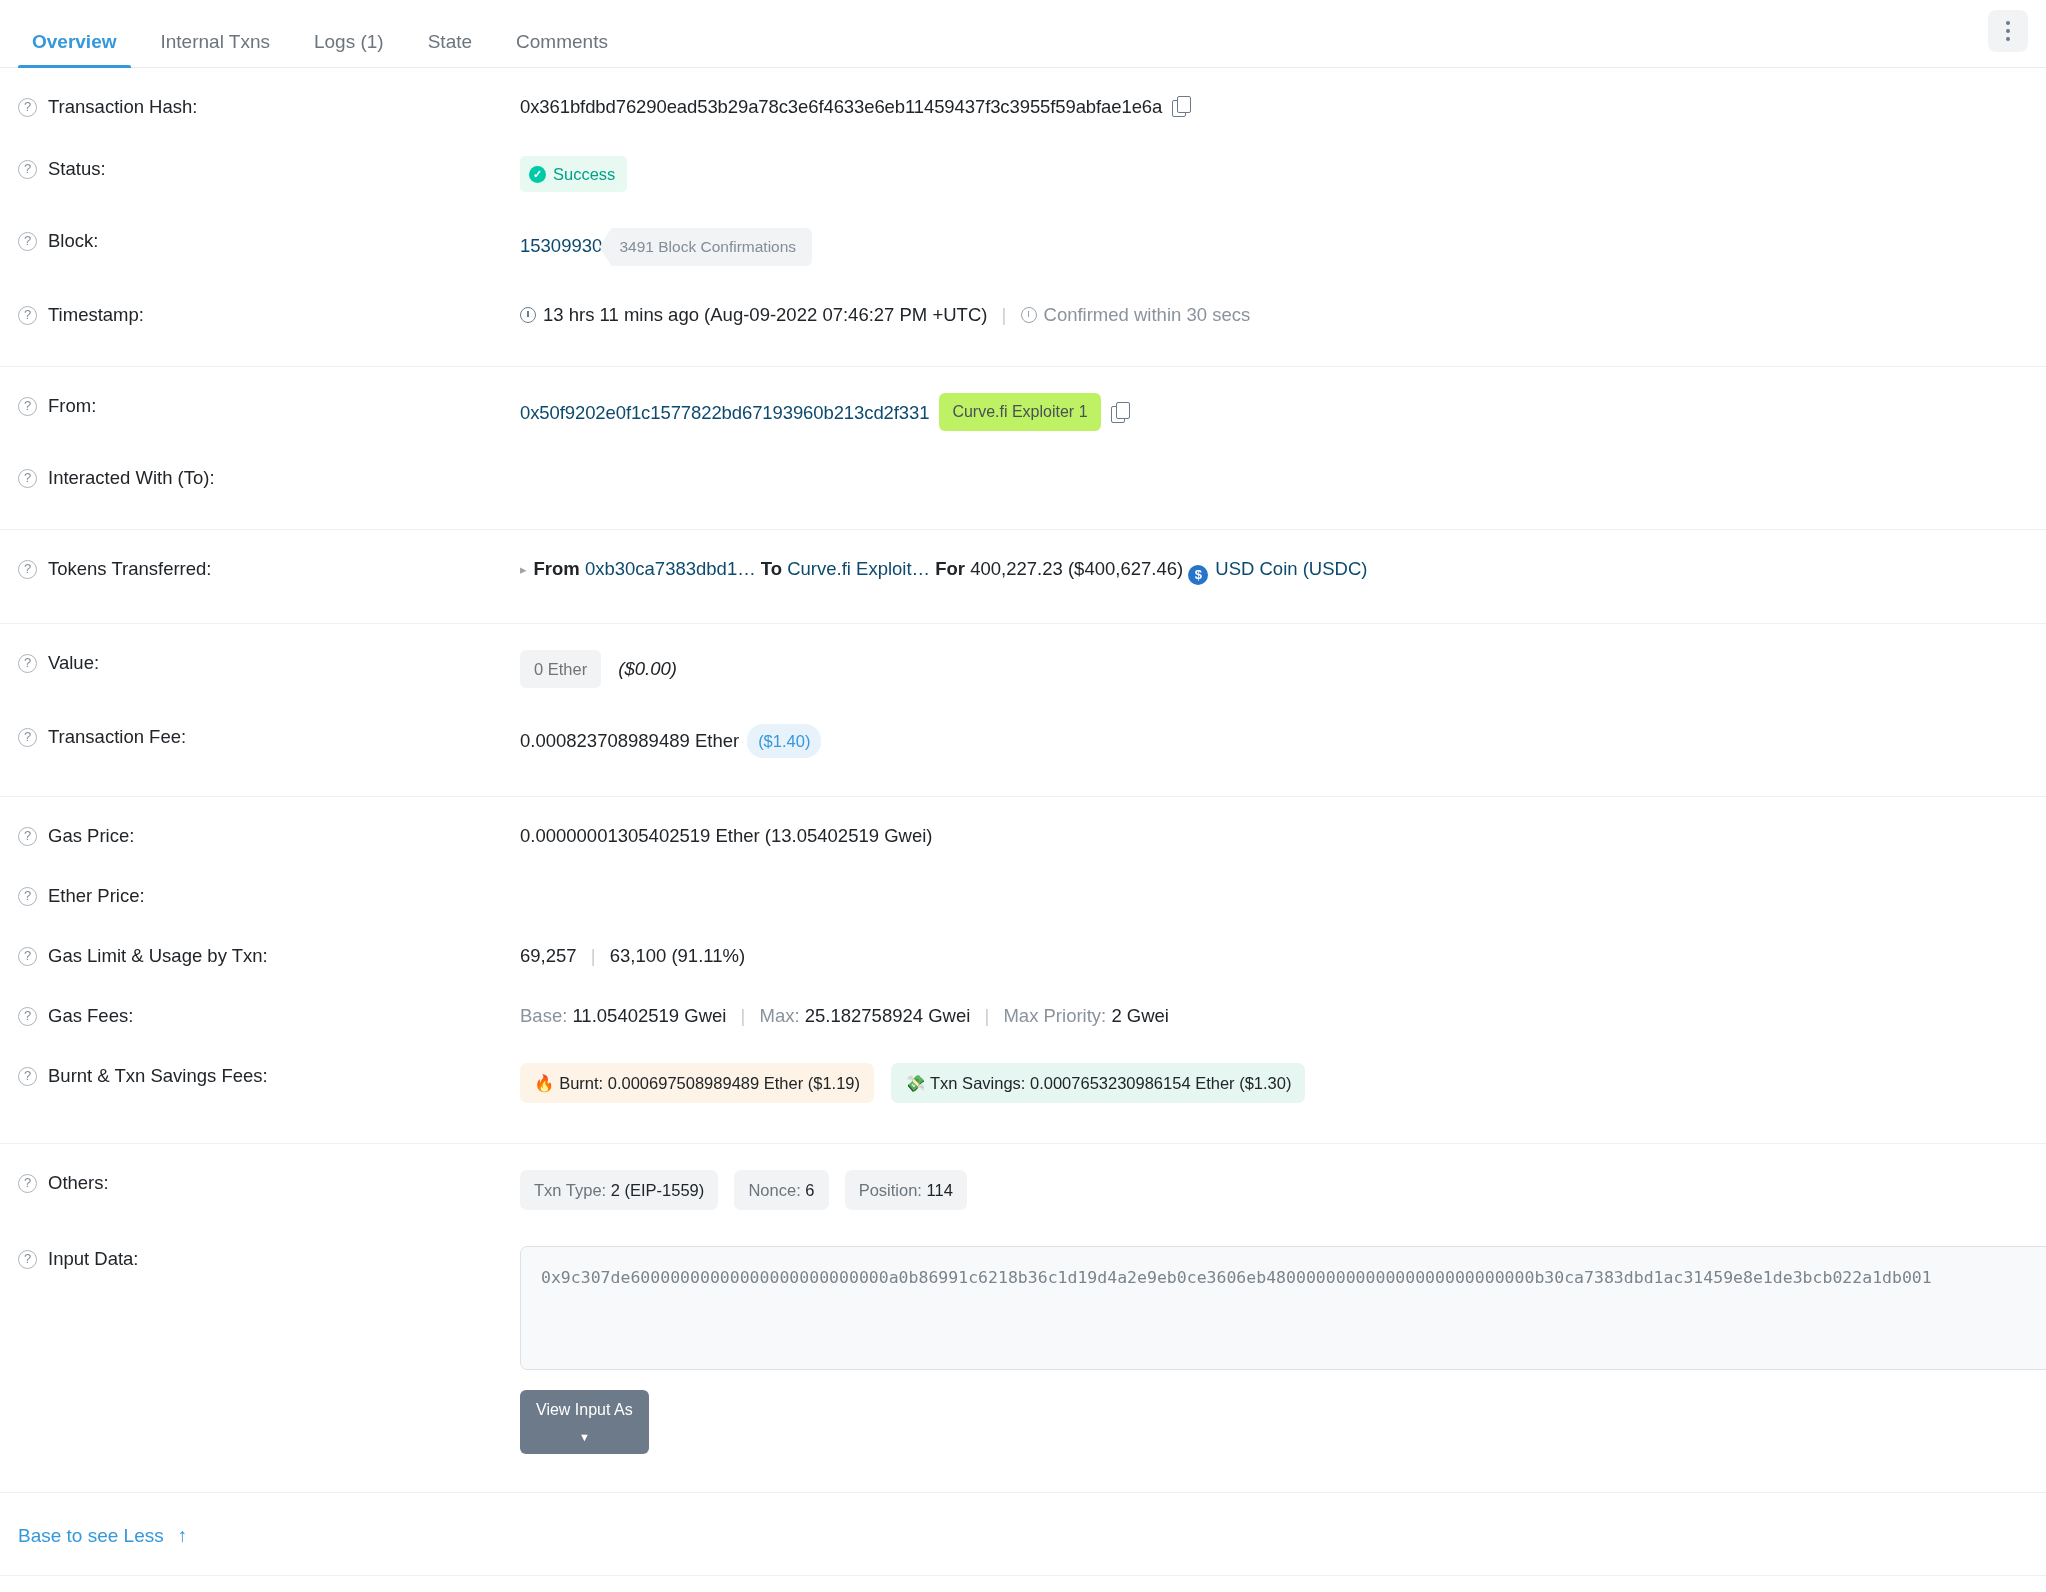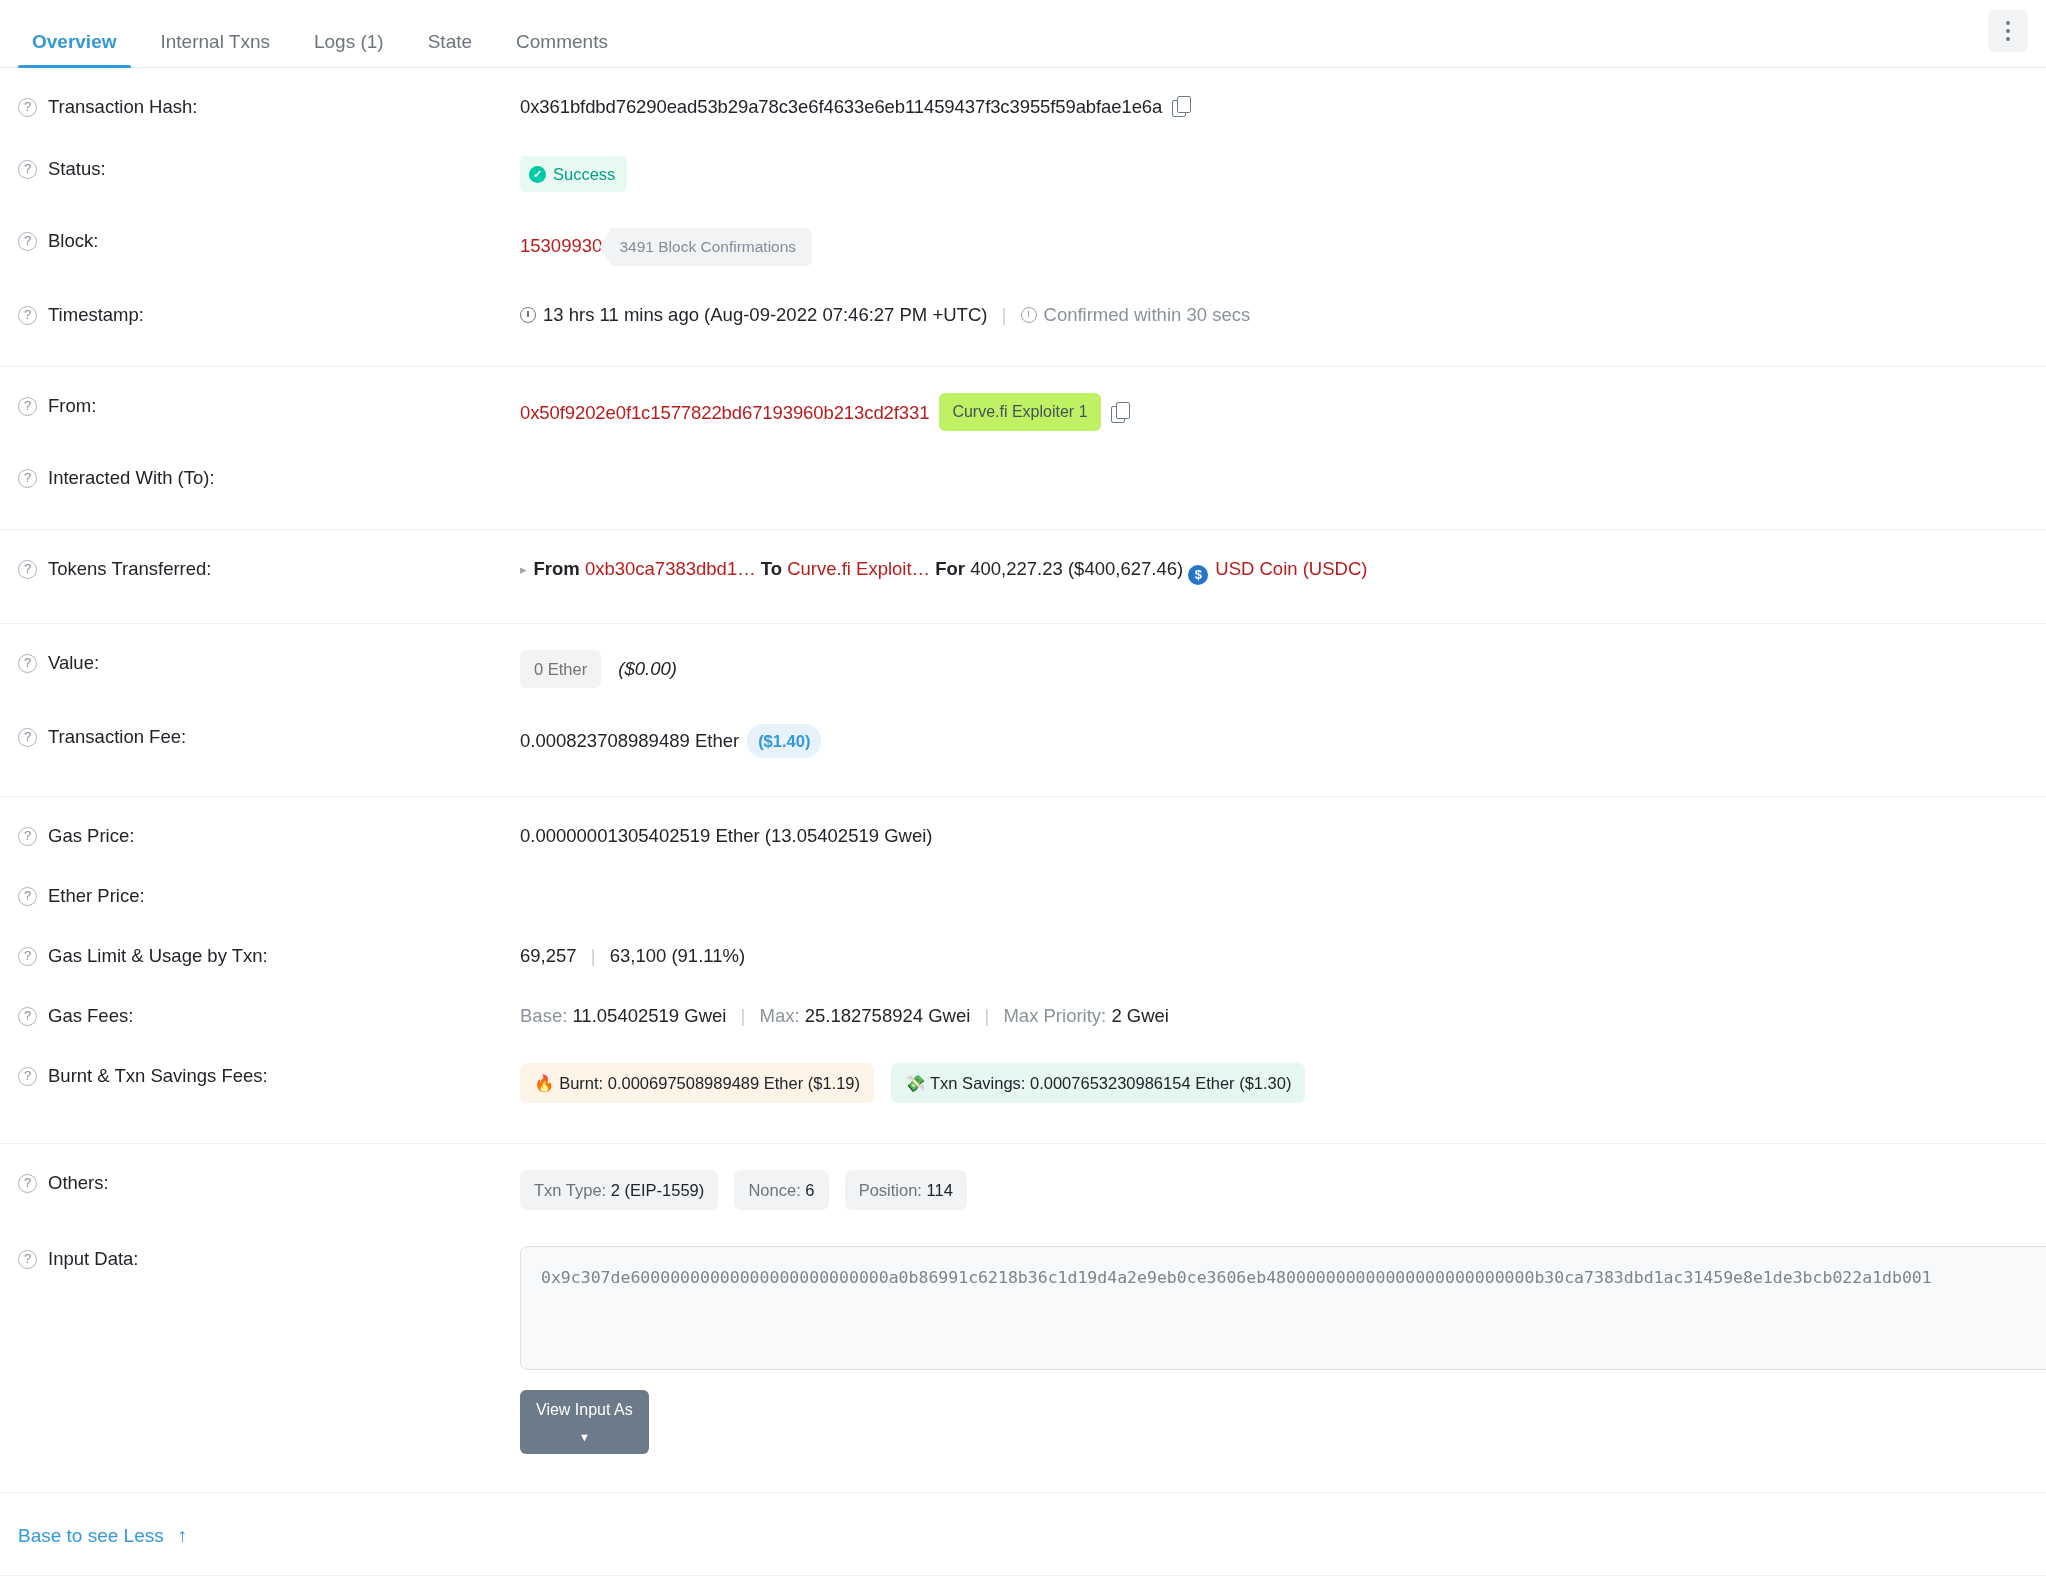--- a/index.html
+++ b/index.html
@@ -87,21 +87,21 @@
     color:#868e96;
     font-size:13px;
     line-height:16px;
     text-align:center;
     font-family:"Liberation Sans", sans-serif;
     margin-top:4px;
     user-select:none;
   }
   .divider { height:1px; background:#edf0f2; margin:10px 0 10px 0; }
 
-  a.link, .link { color:#b91c1c; text-decoration:none; cursor:pointer; }
+  a.link, .link { color:#0c4a6e; text-decoration:none; cursor:pointer; }
 
   .mono-hash { letter-spacing:-0.1px; }
 
   
   .copy-ico { display:inline-block; width:19px; height:21px; position:relative; vertical-align:-4px; margin-left:10px; cursor:pointer; }
   .copy-ico::before {
     content:""; position:absolute; left:0; top:4px; width:12px; height:15px;
     border:1.6px solid #6c7a89; border-radius:2px; background:#fff;
   }
   .copy-ico::after {
@@ -145,21 +145,20 @@
     background:#f1f3f5; color:#737373;
     border-radius:6px; padding:6px 14px;
     font-size:16.5px;
   }
   .badge-usd {
     display:inline-block;
     background:#e8f2fb; color:#3498db;
     border-radius:16px; padding:4px 11px;
     font-size:16.5px;
     margin-left:8px;
-    font-weight:bold;
   }
   .badge-burnt {
     display:inline-block;
     background:#fdf3e7; color:#212529;
     border-radius:7px; padding:7px 14px;
     font-size:16.5px;
   }
   .badge-savings {
     display:inline-block;
     background:#e6f7f2; color:#212529;

